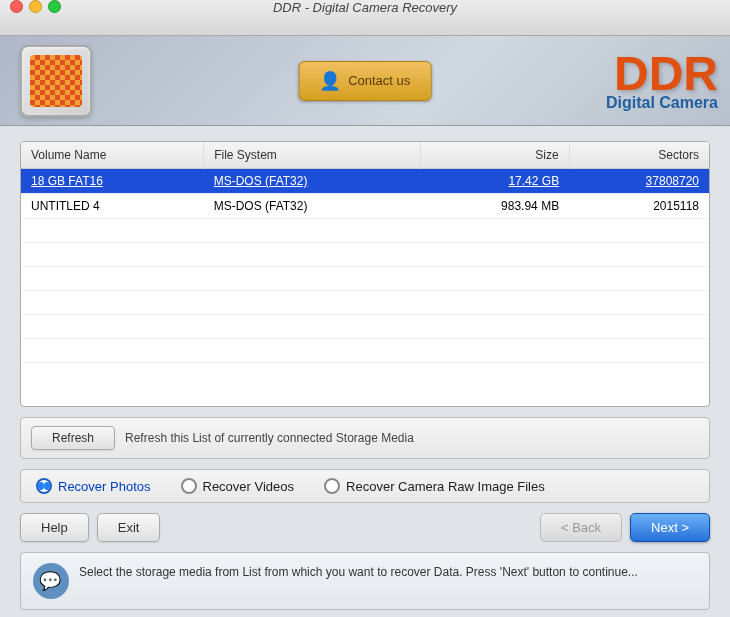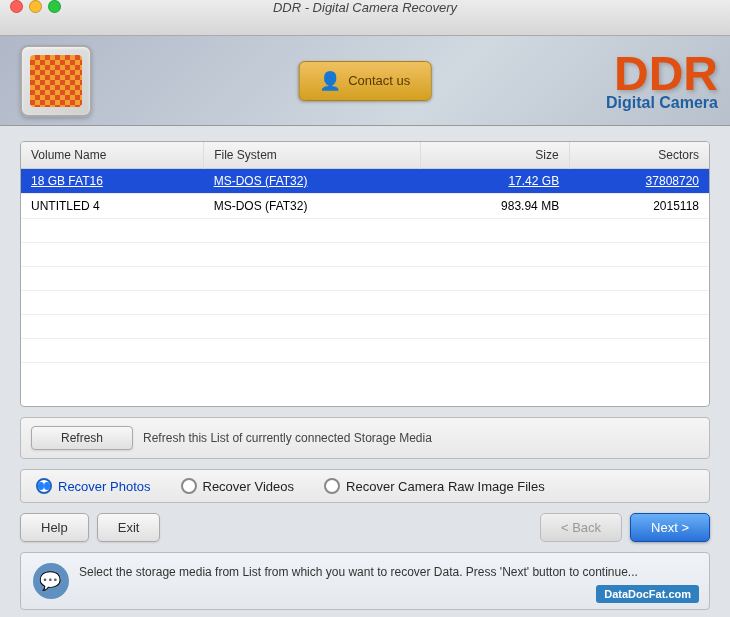--- a/index.html
+++ b/index.html
@@ -175,21 +175,21 @@
       gap: 10px;
       background: linear-gradient(to bottom, #f5f5f5, #e8e8e8);
       border: 1px solid #bbb;
       border-radius: 4px;
       padding: 8px 10px;
     }
     .btn-small {
       background: linear-gradient(to bottom, #f8f8f8, #e0e0e0);
       border: 1px solid #aaa;
       border-radius: 4px;
-      padding: 4px 29px;
+      padding: 4px 20px;
       font-size: 12px;
       cursor: pointer;
       color: #333;
       box-shadow: 0 1px 2px rgba(0,0,0,0.1);
     }
     .refresh-text {
       font-size: 12px;
       color: #444;
     }
 
@@ -422,16 +422,15 @@
     <button class="btn-normal">Help</button>
     <button class="btn-normal">Exit</button>
     <div class="spacer"></div>
     <button class="btn-disabled">&lt; Back</button>
     <button class="btn-primary">Next &gt;</button>
   </div>
 
   <div class="info-bar" style="position:relative;">
     <div class="info-icon">💬</div>
     <span class="info-text">Select the storage media from List from which you want to recover Data. Press 'Next' button to continue...</span>
-    <div class="watermark" style="position:absolute;bottom:6px;right:10px;">DataDocFat.com</div>
   </div>
 
 </div>
 
 </body></html>

